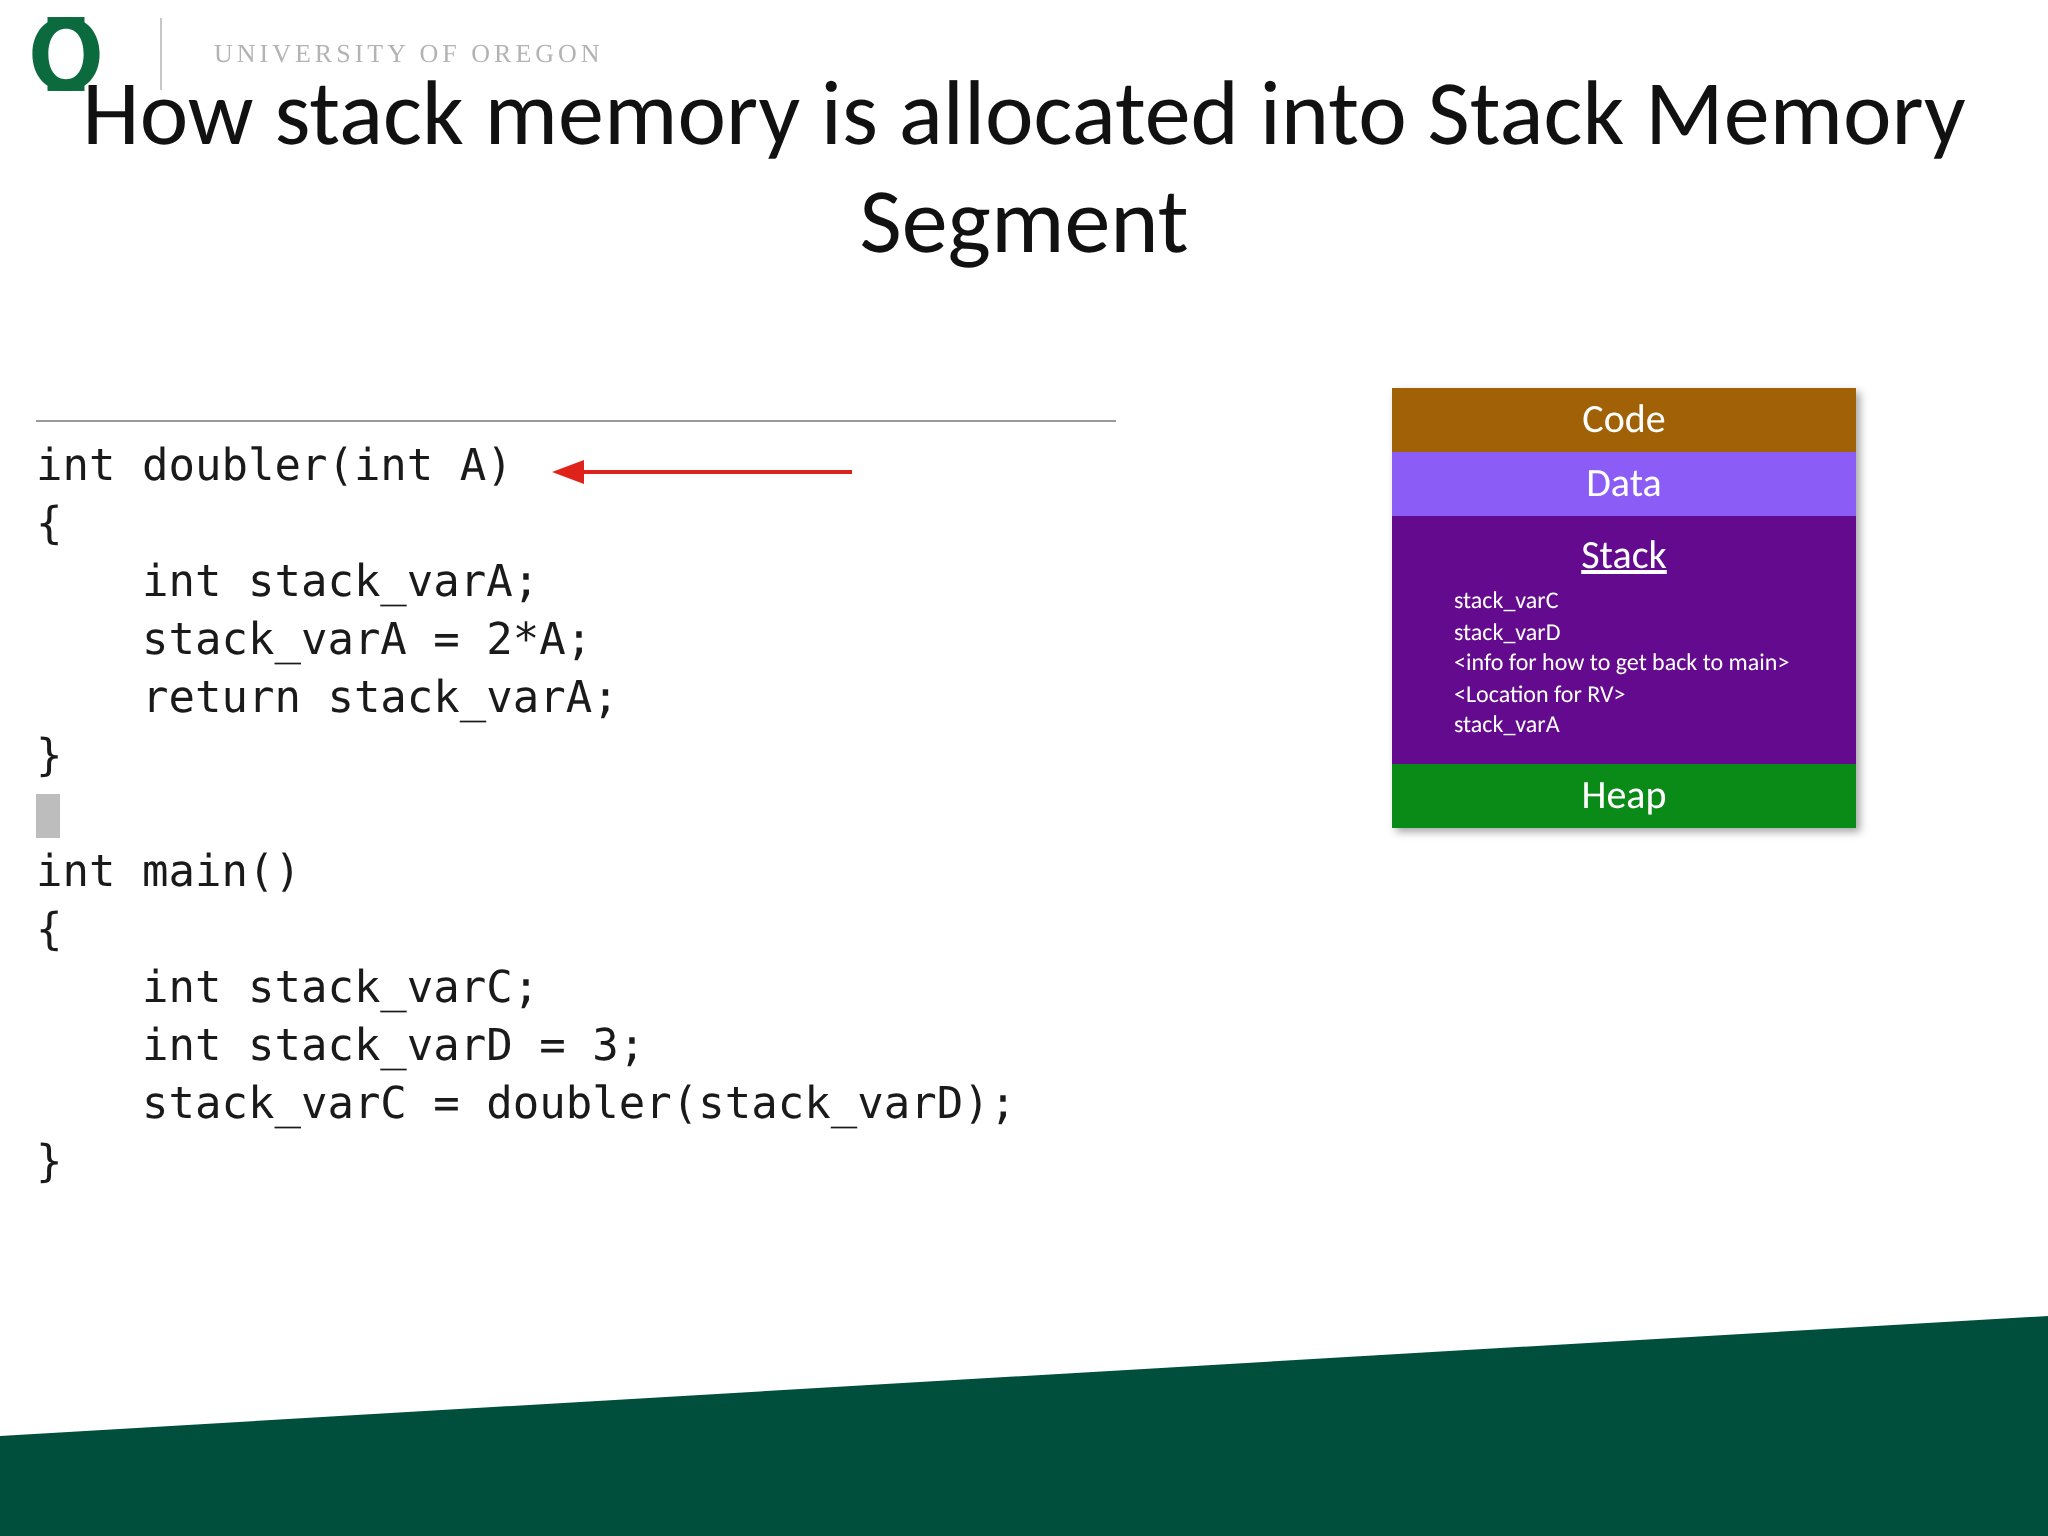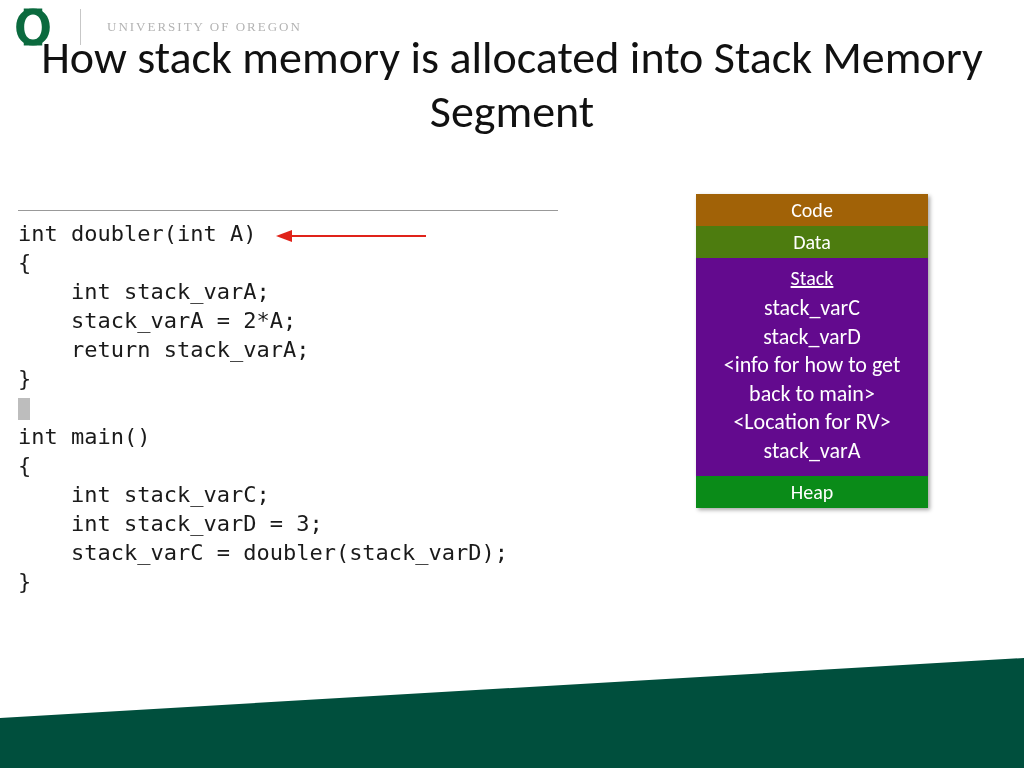--- a/index.html
+++ b/index.html
@@ -10,24 +10,24 @@
   .divider { width: 1px; height: 36px; background: #c7c7c7; }
   .univ { font-family: Georgia, 'Times New Roman', serif; font-size: 13px; letter-spacing: 2px; color: #b3b3b3; text-transform: uppercase; }
   .title { position: absolute; top: 30px; left: 0; width: 100%; text-align: center; font-size: 46px; color: #111; font-weight: 400; line-height: 1.18; }
   .code-block { position: absolute; top: 210px; left: 18px; width: 540px; border-top: 1px solid #999; padding-top: 8px; font-family: 'DejaVu Sans Mono', Menlo, Consolas, monospace; font-size: 22px; color: #1a1a1a; line-height: 1.32; white-space: pre; }
   .cursor-selection { display: inline-block; width: 12px; height: 22px; background: #bdbdbd; vertical-align: middle; }
   .arrow { position: absolute; top: 226px; left: 276px; }
   .arrow svg { display: block; }
   .memory { position: absolute; top: 194px; right: 96px; width: 232px; box-shadow: 2px 2px 4px rgba(0,0,0,.35); }
   .segment { color: #fff; text-align: center; font-size: 20px; padding: 4px 0; }
   .seg-code { background: #a16207; }
-  .seg-data { background: #4d7c0f; }
+  .seg-data { background: #8b5cf6; }
   .seg-stack { background: #630a8e; text-align: center; padding-top: 8px; padding-bottom: 10px; }
   .seg-stack .stack-label { text-decoration: underline; margin-bottom: 4px; font-size: 20px; }
-  .seg-stack .stack-items { text-align: center; padding: 0 10px; font-size: 22px; line-height: 1.3; }
+  .seg-stack .stack-items { text-align: left; padding: 0 10px; font-size: 12px; line-height: 1.3; margin-left: 21px; }
   .seg-free { background: #4b93d9; padding: 6px 0 48px; }
   .seg-heap { background: #0a8b18; }
   .footer-bg { position: absolute; bottom: 0; left: 0; width: 100%; height: 110px; }
   .footer-bg svg { width: 100%; height: 100%; display: block; }
 </style>
 </head>
 <body>
 
 <div class="header">
   <span class="logo">

